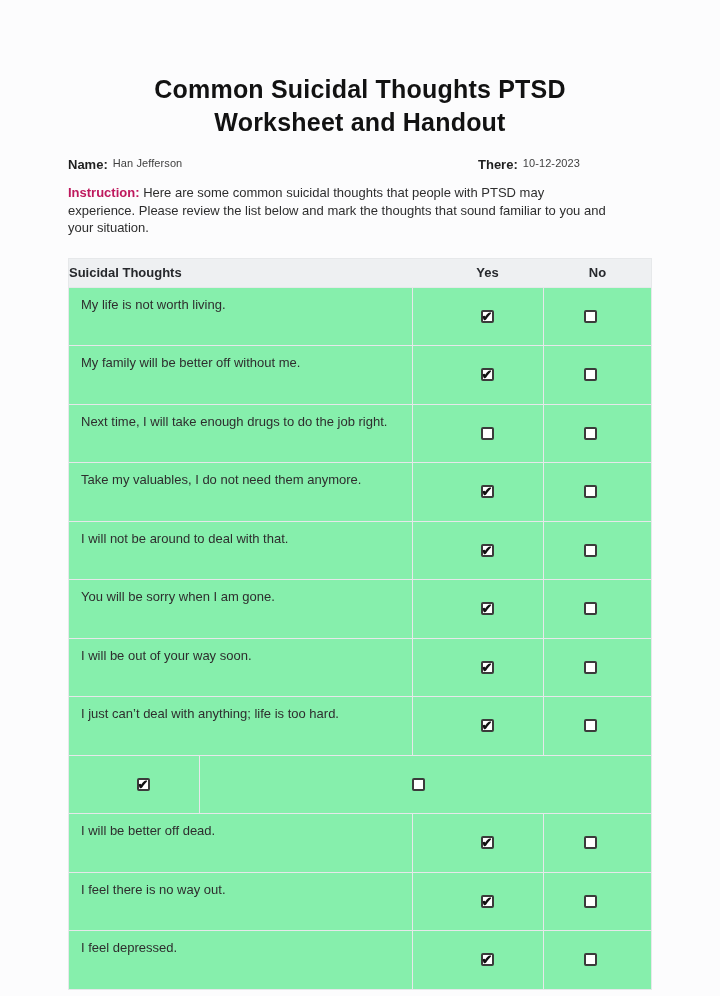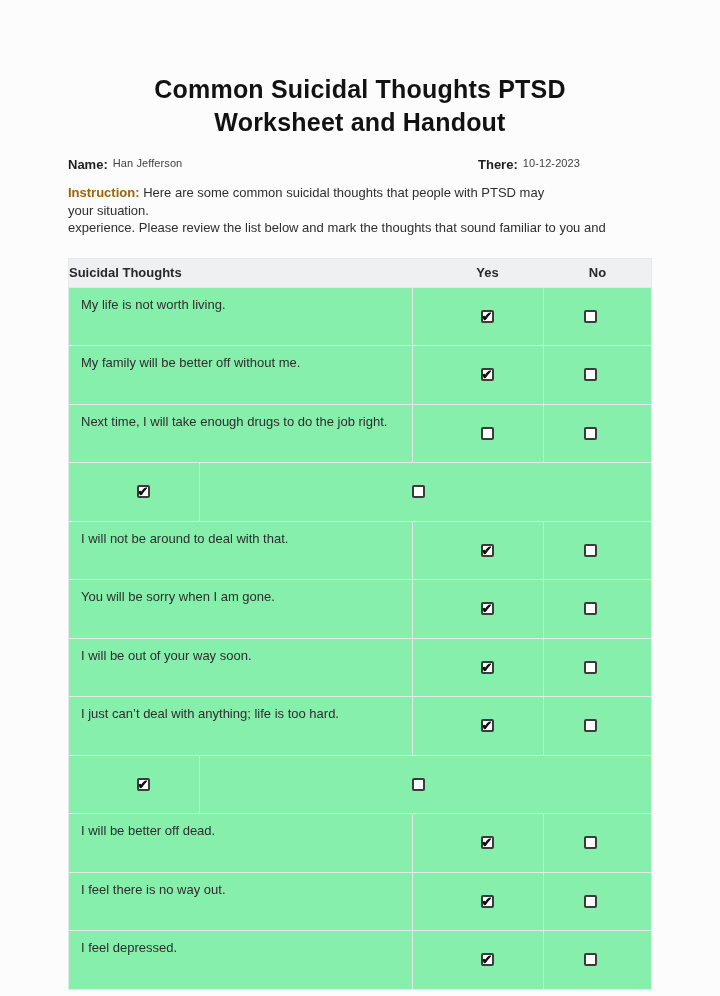--- a/index.html
+++ b/index.html
@@ -28,21 +28,21 @@
 
   .meta-row { display: flex; margin-top: 18px; font-size: 13px; font-weight: 700; color: #1f1f1f; }
   .meta-name { width: 410px; }
   .meta-date { flex: 1; }
   .meta-value {
     font-weight: 400; font-size: 11px; color: #3f3f3f;
     position: relative; top: -2px; margin-left: 5px; letter-spacing: 0.1px;
   }
 
   .instruction { margin: 12px 0 0 0; font-size: 13px; line-height: 17.5px; color: var(--text); }
-  .instruction .ins-label { font-weight: 700; color: #a16207; }
+  .instruction .ins-label { font-weight: 700; color: #be185d; }
   .instruction .ins-line { display: block; }
 
   .table { margin-top: 21px; border: 1px solid var(--border); background: #ffffff; }
   .thead {
     display: flex; height: 28px; align-items: center;
     background: var(--header-bg); font-size: 13px; font-weight: 700; color: #26282c;
   }
   .th-thought { width: 344px; }
   .th-yes { width: 131px; text-align: center; padding-left: 18px; }
   .th-no { flex: 1; text-align: center; }
@@ -82,22 +82,22 @@
       <div class="meta-name">
         <span>Name:</span><span class="meta-value">Han Jefferson</span>
       </div>
       <div class="meta-date">
         <span>There:</span><span class="meta-value">10-12-2023</span>
       </div>
     </div>
 
     <p class="instruction">
       <span class="ins-line"><span class="ins-label">Instruction:</span> <span>Here are some common suicidal thoughts that people with PTSD may</span></span>
+      <span class="ins-line">experience. Please review the list below and mark the thoughts that sound familiar to you and</span>
       <span class="ins-line">your situation.</span>
-      <span class="ins-line">experience. Please review the list below and mark the thoughts that sound familiar to you and</span>
     </p>
 
     <div class="table">
       <div class="thead">
         <div class="th-thought">Suicidal Thoughts</div>
         <div class="th-yes">Yes</div>
         <div class="th-no">No</div>
       </div>
       <div>
           <div class="row">
@@ -127,20 +127,23 @@
       <span>Next time, I will take enough drugs to do the job right.</span>
     </div>
     <div class="cell-yes">
       <div class="checkbox"></div>
     </div>
     <div class="cell-no">
       <div class="checkbox"></div>
     </div>
   </div>
           <div class="row">
+    <div class="cell-thought">
+      <span>Take my valuables, I do not need them anymore.</span>
+    </div>
     <div class="cell-yes">
       <div class="checkbox checked">✔</div>
     </div>
     <div class="cell-no">
       <div class="checkbox"></div>
     </div>
   </div>
           <div class="row">
     <div class="cell-thought">
       <span>I will not be around to deal with that.</span>

